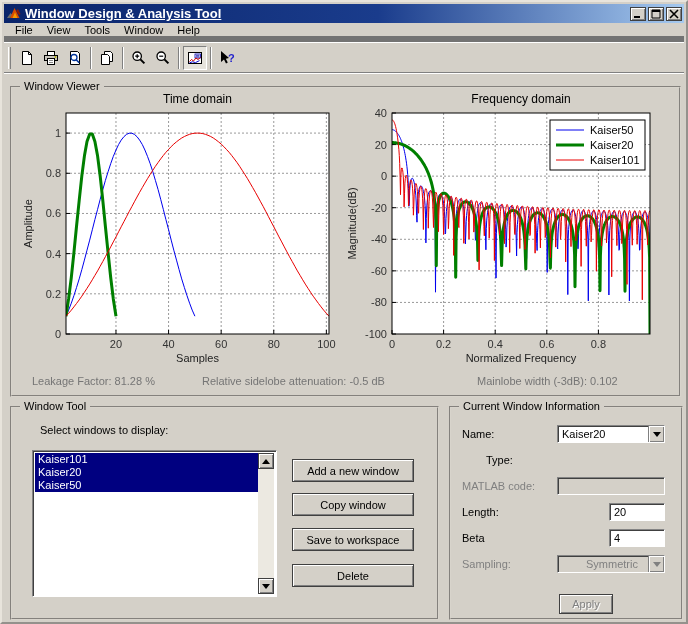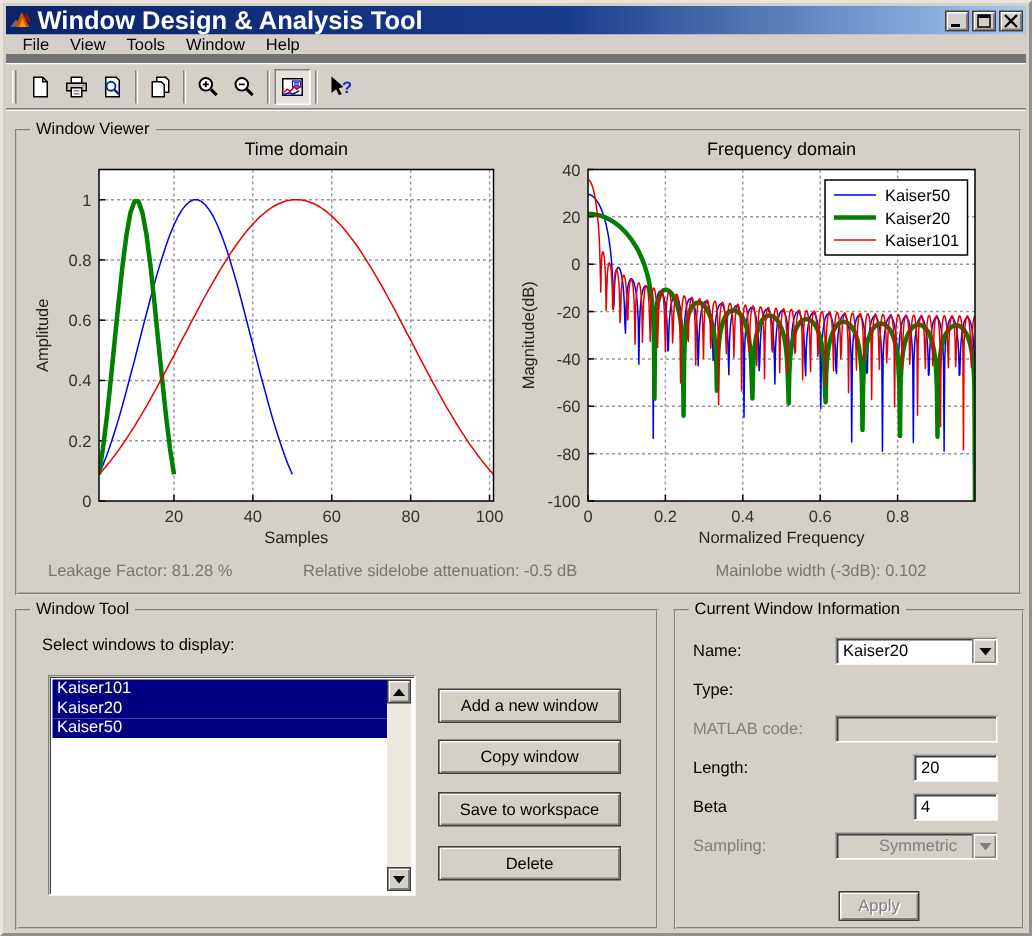--- a/index.html
+++ b/index.html
@@ -12,21 +12,21 @@
     overflow: hidden;
     border: 2px outset #e8e4dc;
   }
   
   .titlebar {
     position: absolute; left: 2px; top: 2px; right: 2px; height: 19px;
     background: linear-gradient(90deg, #0a246a 0%, #1a3c8c 55%, #a6caf0 100%);
     display: flex; align-items: center; padding: 0 2px;
   }
   .titlebar .app-icon { width: 15px; height: 15px; margin: 0 3px 0 1px; flex: none; }
-  .titlebar .title { color: #fff; font-weight: bold; font-size: 17px; white-space: nowrap; flex: 1; }
+  .titlebar .title { color: #fff; font-weight: bold; font-size: 13px; white-space: nowrap; flex: 1; text-decoration: underline; }
   .tb-btn {
     width: 16px; height: 14px; margin-left: 2px; flex: none;
     background: #d4d0c8; border: 1px solid #404040;
     box-shadow: inset 1px 1px 0 #fff, inset -1px -1px 0 #808080;
     display: flex; align-items: center; justify-content: center;
   }
   
   .menubar {
     position: absolute; left: 2px; top: 21px; right: 2px; height: 19px;
     display: flex; align-items: center; padding-left: 4px;
@@ -53,21 +53,21 @@
   .group > .group-label {
     position: absolute; top: -8px; left: 8px; background: #d4d0c8; padding: 0 4px;
     color: #000; white-space: nowrap;
   }
   #viewer-group { left: 8px; top: 84px; width: 671px; height: 311px; }
   #viewer-svg { position: absolute; left: 0; top: 0; }
   .stat { position: absolute; color: #757575; white-space: nowrap; }
   #window-list-group { left: 8px; top: 404px; width: 429px; height: 214px; }
   #current-group { left: 447px; top: 404px; width: 234px; height: 214px; }
   
-  .select-label { position: absolute; left: 16px; top: 16px; color: #000; }
+  .select-label { position: absolute; left: 28px; top: 16px; color: #000; }
   .listbox {
     position: absolute; left: 20px; top: 42px; width: 245px; height: 147px;
     background: #fff;
     border: 1px solid #848484; border-right-color: #fff; border-bottom-color: #fff;
     box-shadow: inset 1px 1px 0 #404040;
   }
   .list-items { position: absolute; left: 2px; top: 2px; right: 18px; }
   .list-item { height: 13px; line-height: 13px; padding-left: 3px; color: #000; white-space: nowrap; }
   .list-item.selected { background: #000080; color: #fff; margin-right: -1px; }
   .vscroll { position: absolute; top: 2px; bottom: 2px; right: 2px; width: 16px; background: #ece9e1; }
@@ -357,21 +357,21 @@
   <span class="group-label">Current Window Information</span>
 
   <div class="field-label" style="top:20px;">Name:</div>
   <div class="combo" style="top:17px;">
     <span class="combo-value">Kaiser20</span>
     <span class="combo-arrow">
         <span class="arrow-glyph down"></span>
       </span>
   </div>
 
-  <div class="field-label" style="top:46px;">Type:</div>
+  <div class="field-label" style="top:46px;margin-left:24px;">Type:</div>
 
   <div class="field-label disabled" style="top:72px;">MATLAB code:</div>
   <input class="edit full disabled" style="top: 69px;" disabled="" value="">
 
   <div class="field-label" style="top:98px;">Length:</div>
   <input class="edit small" style="top: 95px;" value="20">
 
   <div class="field-label" style="top:124px;">Beta</div>
   <input class="edit small" style="top: 121px;" value="4">
 

